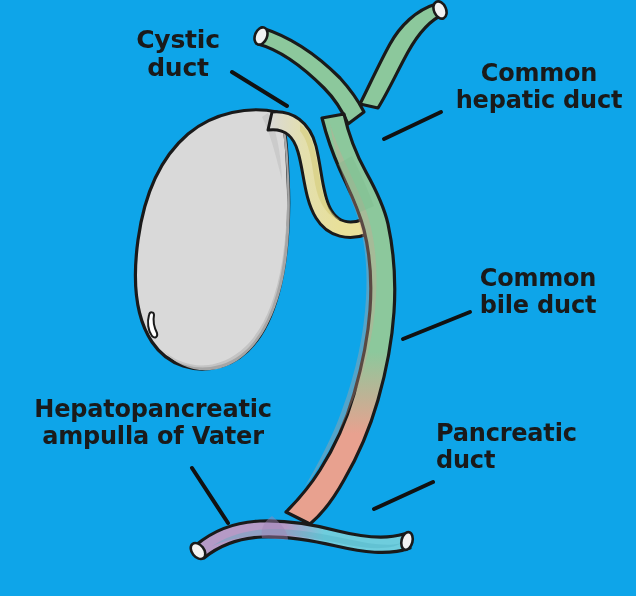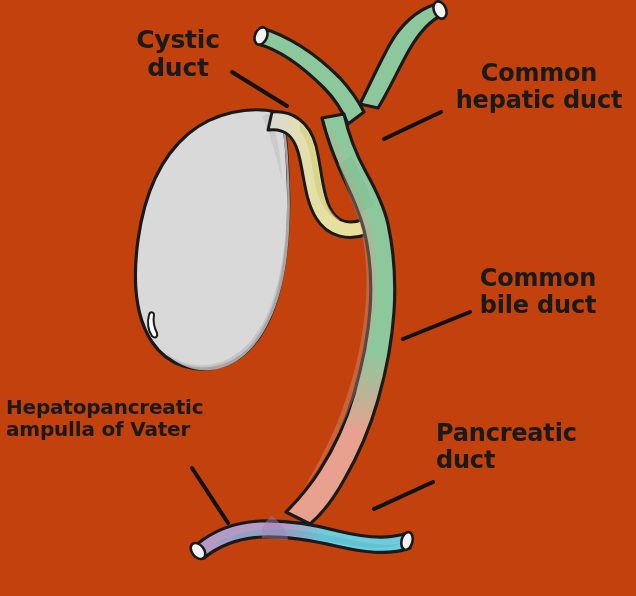--- a/index.html
+++ b/index.html
@@ -8,21 +8,21 @@
     padding: 0;
     background: #ffffff;
   }
   body {
     font-family: "DejaVu Sans", "Liberation Sans", sans-serif;
   }
   #diagram-root {
     position: relative;
     width: 636px;
     height: 596px;
-    background: #c2410c;
+    background: #0ea5e9;
     overflow: hidden;
   }
   #anatomy-svg {
     position: absolute;
     left: 0;
     top: 0;
     width: 636px;
     height: 596px;
   }
   .label {
@@ -49,25 +49,25 @@
     font-size: 24px;
   }
   #label-common-bile-duct {
     left: 448px;
     top: 265px;
     width: 180px;
     text-align: center;
     font-size: 24px;
   }
   #label-hepatopancreatic-ampulla {
-    left: 6px;
+    left: 22px;
     top: 396px;
     width: 262px;
-    text-align: left;
-    font-size: 20px;
+    text-align: center;
+    font-size: 24px;
   }
   #label-pancreatic-duct {
     left: 436px;
     top: 420px;
     width: 186px;
     text-align: left;
     font-size: 24px;
   }
 </style>
 </head>

